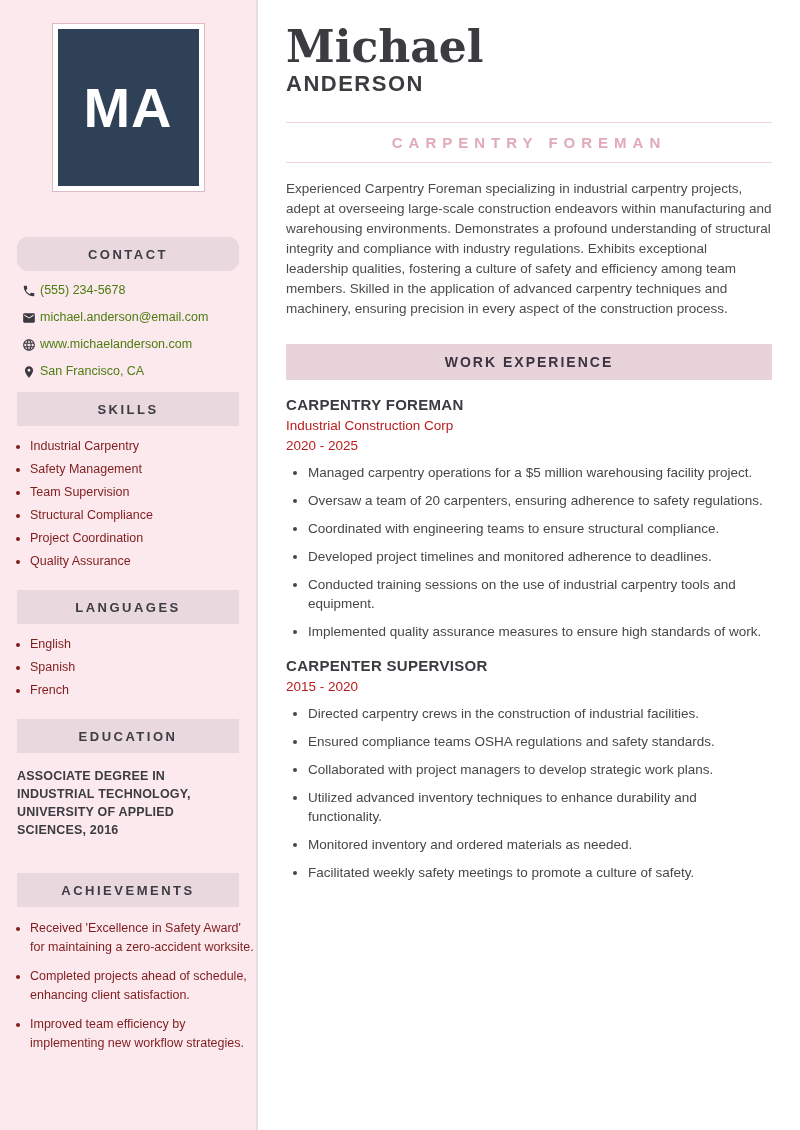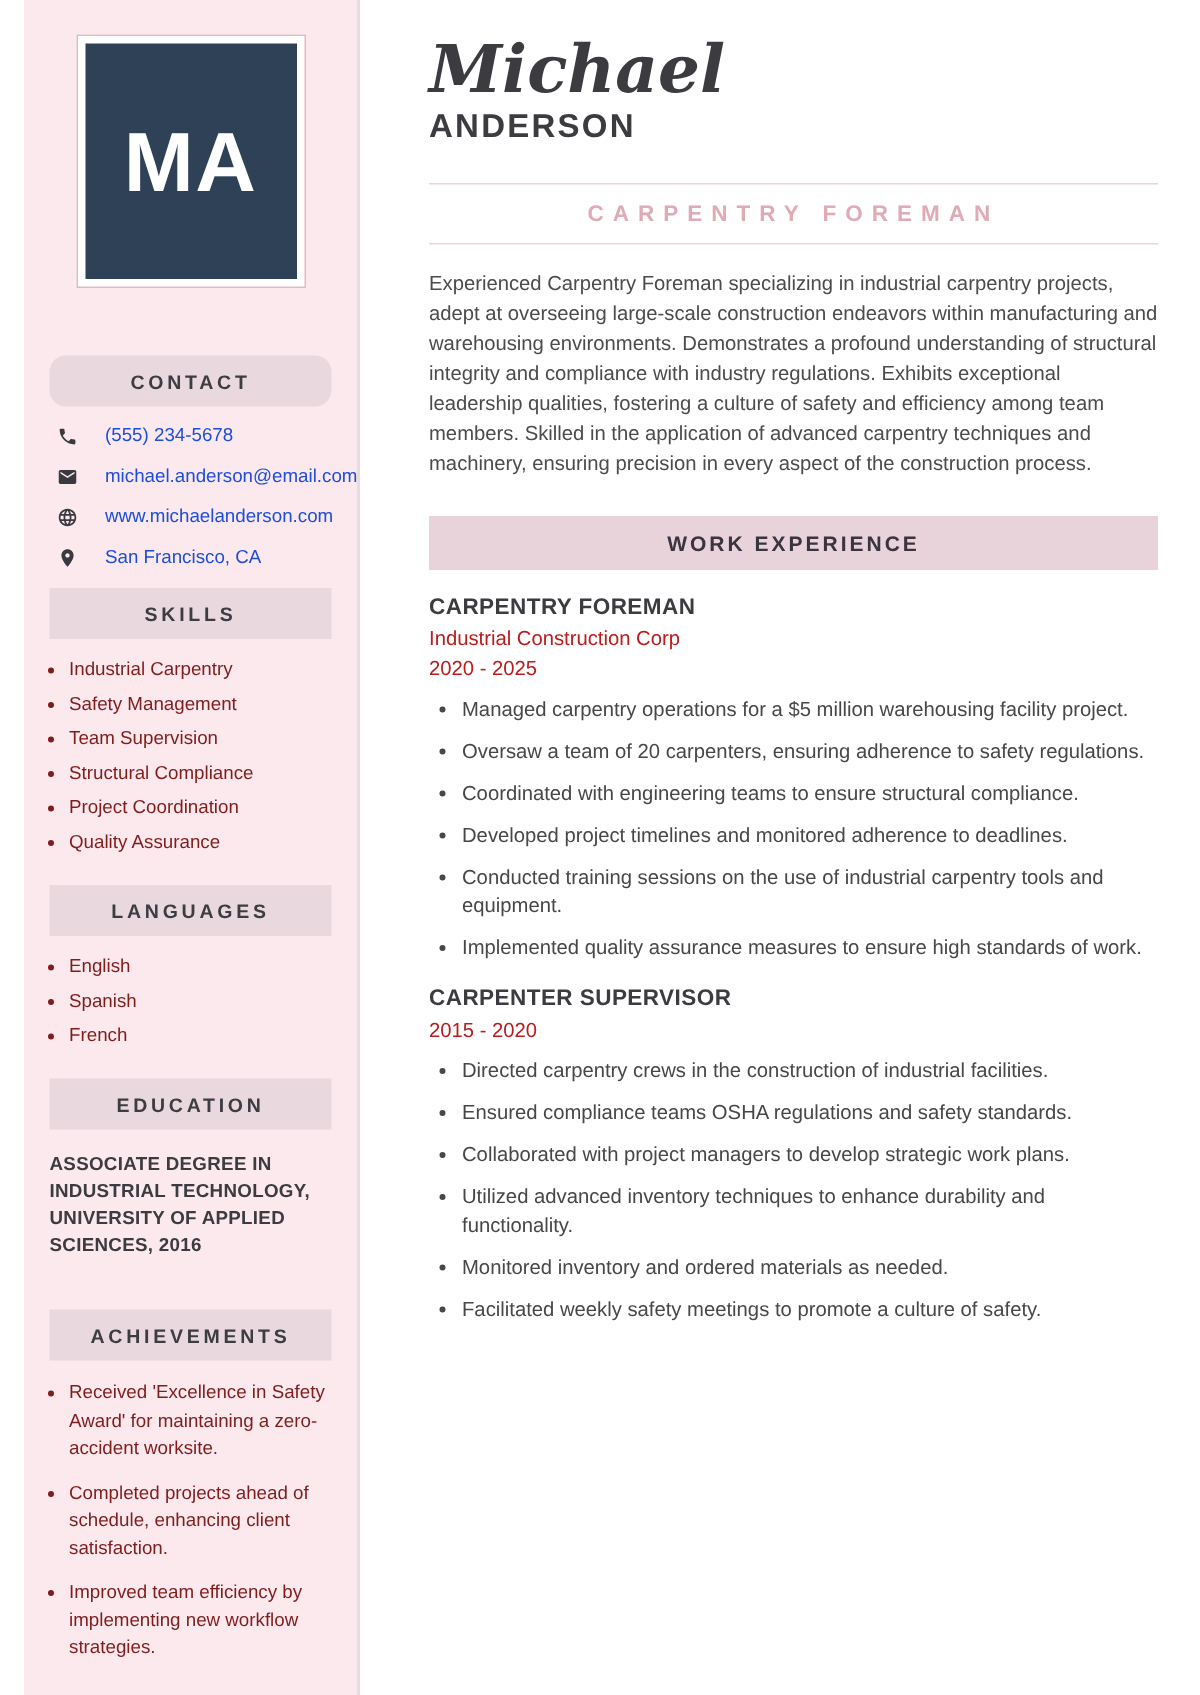--- a/index.html
+++ b/index.html
@@ -6,22 +6,22 @@
   body {
     width: 800px; height: 1130px;
     background: #ffffff;
     font-family: "Liberation Sans", sans-serif;
     color: #3b3b40;
   }
   .page { position: relative; width: 800px; height: 1130px; overflow: hidden; background: #ffffff; }
 
   
   .sidebar {
-    position: absolute; left: 16px; top: 0;
-    width: 224px; height: 1130px;
+    position: absolute; left: 0; top: 0;
+    width: 258px; height: 1130px;
     background: #fbe9ee;
     border-right: 2px solid #e7dde0;
     box-sizing: border-box;
   }
   .monogram-frame {
     width: 153px; height: 169px;
     margin: 23px auto 0;
     background: #ffffff;
     border: 1px solid #debbc4;
     display: flex; align-items: center; justify-content: center;
@@ -43,22 +43,22 @@
     color: #3c3c42;
   }
   .mt-contact { margin-top: 45px; border-radius: 11px; }
   .mt-skills { margin-top: 13px; }
   .mt-langs { margin-top: 20px; text-align: center; }
   .mt-edu { margin-top: 20px; }
   .mt-achv { margin-top: 34px; }
 
   .contact-list { list-style: none; margin: 12px 0 0; padding: 0 10px 0 22px; }
   .contact-list li {
-    display: flex; align-items: center; gap: 18px;
-    font-size: 12.5px; color: #1d4ed8;
+    display: flex; align-items: center; gap: 4px;
+    font-size: 12.5px; color: #4d7c0f;
     line-height: 15px; margin-bottom: 12px;
   }
   .cicon { width: 14px; height: 14px; flex: 0 0 14px; display: inline-flex; }
   .cicon svg { width: 14px; height: 14px; fill: #39393f; }
 
   .dot-list {
     margin: 12px 0 0; padding: 0 0 0 30px;
     color: #7f1d1d;
   }
   .dot-list li { font-size: 12.5px; line-height: 17px; margin-bottom: 6px; }
@@ -69,21 +69,21 @@
     font-size: 12.5px; font-weight: 700;
     line-height: 18px; letter-spacing: 0.2px;
     color: #3b3b40;
   }
 
   
   .main { margin-left: 258px; padding: 24px 28px 40px; box-sizing: border-box; }
   .first-name {
     margin: 0;
     font-family: "DejaVu Serif", serif;
-    font-style: italic; font-weight: 700;
+    font-weight: 700;
     font-size: 44px; line-height: 1.05;
     color: #3b3b40;
   }
   .last-name {
     font-size: 22px; font-weight: 700; letter-spacing: 1.5px;
     color: #3b3b40; margin-top: 1px;
   }
   .role-band {
     margin-top: 25px;
     border-top: 1px solid #eed3da;

